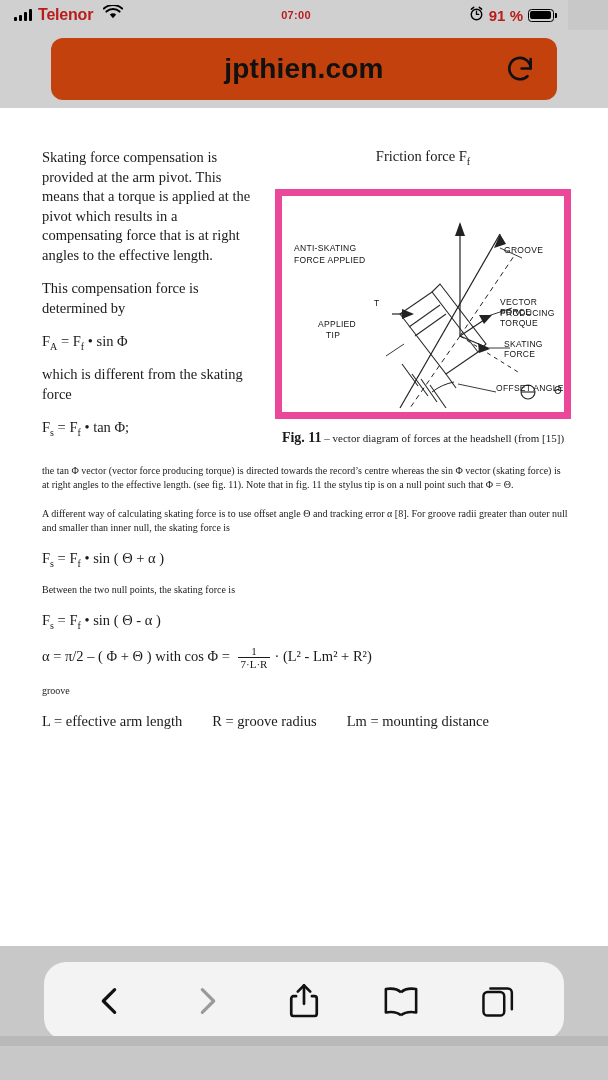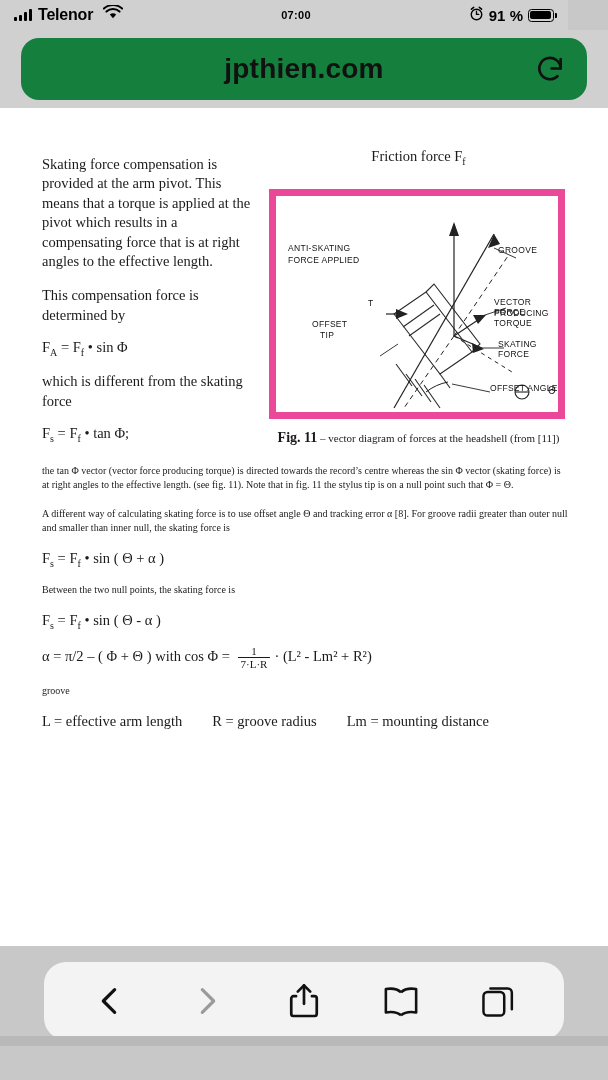--- a/index.html
+++ b/index.html
@@ -11,21 +11,21 @@
     overflow: hidden;
   }
   #page { position: relative; width: 608px; height: 1080px; background: #c8c8c8; }
 
   
   .statusbar {
     position: absolute; top: 0; left: 0; width: 568px; height: 30px;
     background: #d0d0d0;
     display: flex; align-items: center; justify-content: space-between;
     padding: 0 14px;
-    font-size: 17px; font-weight: bold; color: #000000;
+    font-size: 17px; font-weight: bold; color: #b91c1c;
   }
   .sb-left { display: flex; align-items: center; gap: 6px; }
   .signal { display: flex; align-items: flex-end; gap: 2px; height: 12px; }
   .signal i { display: block; width: 3px; background: #000; border-radius: 1px; }
   .signal i:nth-child(1) { height: 4px; }
   .signal i:nth-child(2) { height: 6px; }
   .signal i:nth-child(3) { height: 9px; }
   .signal i:nth-child(4) { height: 12px; }
   .carrier { font-size: 16px; font-weight: bold; letter-spacing: -0.2px; }
   .wifi { margin-left: 4px; }
@@ -41,41 +41,41 @@
   }
   .battery i { position: absolute; left: 1.3px; top: 1.3px; bottom: 1.3px; width: 85%; background: #000; border-radius: 2px; display: block; }
 
   
   .urlbar-wrap {
     position: absolute; top: 30px; left: 0; width: 608px; height: 78px;
     background: #d0d0d0;
     display: flex; align-items: center; justify-content: center;
   }
   .urlbar {
-    width: 566px; height: 62px; background: #15803d; border-radius: 18px;
+    width: 506px; height: 62px; background: #c2410c; border-radius: 12px;
     display: flex; align-items: center; justify-content: center;
     position: relative;
   }
   .urltext { font-size: 28px; font-weight: bold; color: #111; letter-spacing: 0.2px; }
   .reload {
     position: absolute; right: 20px; top: 50%; transform: translateY(-50%);
     width: 34px; height: 34px; display: flex; align-items: center; justify-content: center;
     color: #111;
   }
 
   
   .content {
     position: absolute; top: 108px; left: 0; width: 608px; height: 838px;
     background: #ffffff;
     padding: 40px 40px 0 42px;
     font-family: "Liberation Serif", serif;
     color: #1a1a1a;
     overflow: hidden;
   }
-  .col-wrap { display: flex; gap: 12px; align-items: flex-end; }
+  .col-wrap { display: flex; gap: 18px; }
   .col-left { width: 215px; flex: none; }
   .col-right { flex: 1; }
 
   .p { font-size: 14.5px; line-height: 1.35; margin: 0 0 14px 0; text-align: left; }
   .formula { font-size: 14.5px; margin: 0 0 14px 0; }
   sub { font-size: 10px; }
   .fig-caption {
     font-size: 11px; text-align: center; margin-top: 10px; line-height: 1.3;
   }
   .fig-caption b { font-size: 14px; }
@@ -240,27 +240,27 @@
             <line x1="122" y1="148" x2="104" y2="160" stroke="#222" stroke-width="0.9"></line>
           </svg>
 
           <span class="fig-label" style="left:12px; top:48px;">ANTI-SKATING</span>
           <span class="fig-label" style="left:12px; top:60px;">FORCE APPLIED</span>
           <span class="fig-label" style="left:222px; top:50px;">GROOVE</span>
           <span class="fig-label" style="left:218px; top:102px;">VECTOR FORCE</span>
           <span class="fig-label" style="left:218px; top:113px;">PRODUCING TORQUE</span>
           <span class="fig-label" style="left:222px; top:144px;">SKATING FORCE</span>
           <span class="fig-label" style="left:208px; top:188px;margin-left:6px;">OFFSET ANGLE</span>
-          <span class="fig-label" style="left:36px; top:124px;">OFFSET</span>
+          <span class="fig-label" style="left:36px; top:124px;">APPLIED</span>
           <span class="fig-label" style="left:44px; top:135px;">TIP</span>
           <span class="fig-label" style="left:92px; top:103px;">T</span>
           <span class="fig-label" style="left:272px; top:189px; font-size:10px;">Θ</span>
         </div>
         <p class="fig-caption">
-          <b>Fig. 11</b><span> – vector diagram of forces at the headshell (from [11])</span>
+          <b>Fig. 11</b><span> – vector diagram of forces at the headshell (from [15])</span>
         </p>
       </div>
     </div>
 
     <div class="body-text">
       <p class="p">the tan Φ vector (vector force producing torque) is directed towards the record’s centre whereas the sin Φ vector (skating force) is at right angles to the effective length. (see fig. 11). Note that in fig. 11 the stylus tip is on a null point such that Φ = Θ.</p>
       <p class="p">A different way of calculating skating force is to use offset angle Θ and tracking error α [8]. For groove radii greater than outer null and smaller than inner null, the skating force is</p>
       <p class="formula">
         <span>F</span><sub>s</sub><span> = F</span><sub>f</sub><span> • sin ( Θ + α )</span>
       </p>

